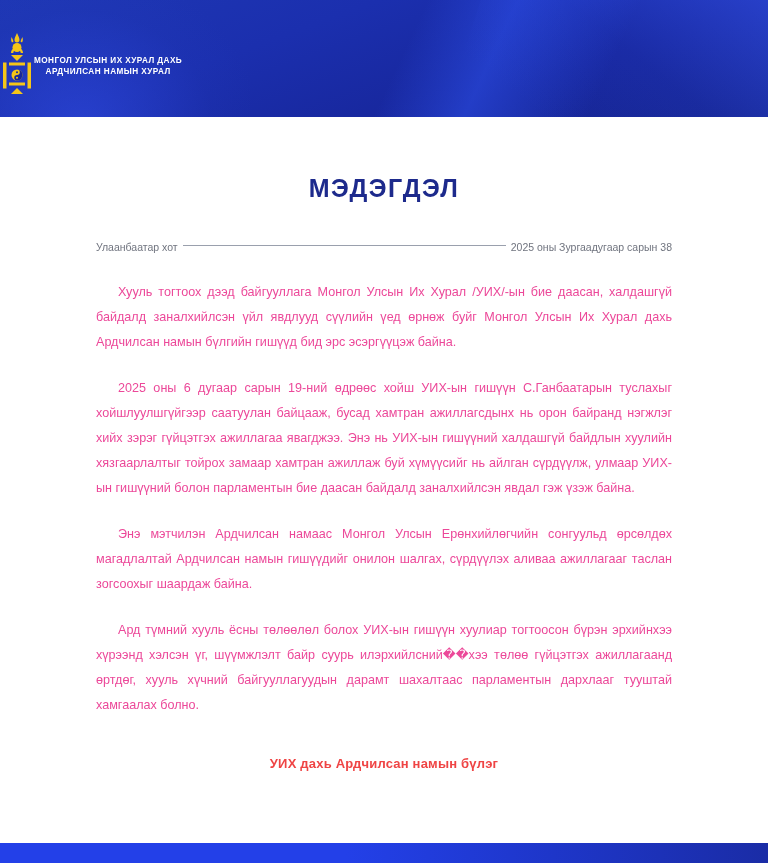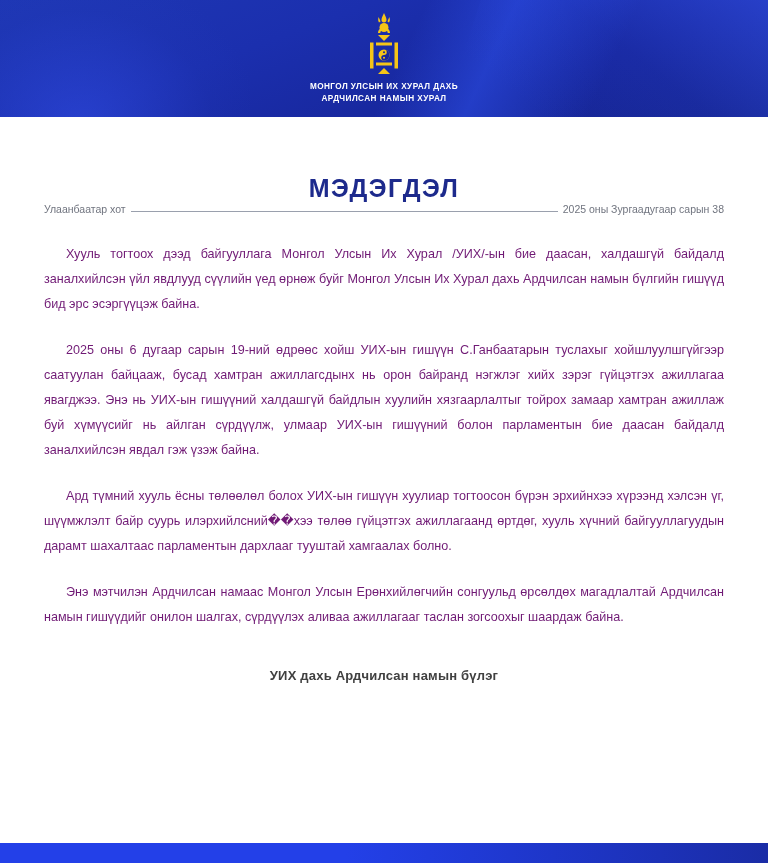--- a/index.html
+++ b/index.html
@@ -61,21 +61,20 @@
     height: 300px;
     background: radial-gradient(ellipse at center, rgba(55,85,245,0.45) 0%, rgba(40,65,200,0.10) 55%, rgba(30,50,170,0) 75%);
     pointer-events: none;
   }
 
   .header-inner {
     position: relative;
     z-index: 3;
     height: 100%;
     display: flex;
-    flex-direction: column;
     align-items: center;
     justify-content: flex-start;
     padding-top: 12px;
   }
 
   .emblem {
     width: 34px;
     height: 66px;
     display: block;
   }
@@ -88,65 +87,66 @@
     font-weight: bold;
     letter-spacing: 0.45px;
     line-height: 11.5px;
   }
 
   
   .sheet {
     flex: 1 1 auto;
     position: relative;
     background: #ffffff;
-    padding: 0 44px;
+    padding: 0 96px;
   }
 
   .doc-title {
     text-align: center;
     color: #1d2a8c;
     font-size: 25px;
     font-weight: bold;
     letter-spacing: 1.4px;
     margin-top: 57px;
   }
 
   .meta-row {
     display: flex;
-    align-items: flex-end;
+    align-items: center;
+    margin-top: 38px;
     color: #7b7f8c;
     font-size: 10.5px;
     white-space: nowrap;
   }
 
   .meta-rule {
     flex: 1 1 auto;
     height: 1px;
     background: #9aa0ad;
     margin: 0 5px 3px 5px;
   }
 
   .meta-city, .meta-date { color: #70747f; }
 
   .paragraphs {
     margin-top: 27px;
   }
 
   .para {
-    color: #701a75;
+    color: #ec4899;
     font-size: 12.6px;
     line-height: 25px;
     text-align: justify;
     text-indent: 22px;
     margin-bottom: 21px;
   }
 
   .signature {
     text-align: center;
-    color: #404040;
+    color: #ef4444;
     font-size: 13px;
     font-weight: bold;
     letter-spacing: 0.2px;
     margin-top: 38px;
   }
 
   
   .footer-bar {
     position: absolute;
     left: 0;
@@ -207,22 +207,22 @@
 
     <div class="meta-row">
       <span class="meta-city">Улаанбаатар хот</span>
       <span class="meta-rule"></span>
       <span class="meta-date">2025 оны Зургаадугаар сарын 38</span>
     </div>
 
     <div class="paragraphs">
       <p class="para">Хууль тогтоох дээд байгууллага Монгол Улсын Их Хурал /УИХ/-ын бие даасан, халдашгүй байдалд заналхийлсэн үйл явдлууд сүүлийн үед өрнөж буйг Монгол Улсын Их Хурал дахь Ардчилсан намын бүлгийн гишүүд бид эрс эсэргүүцэж байна.</p>
       <p class="para">2025 оны 6 дугаар сарын 19-ний өдрөөс хойш УИХ-ын гишүүн С.Ганбаатарын туслахыг хойшлуулшгүйгээр саатуулан байцааж, бусад хамтран ажиллагсдынх нь орон байранд нэгжлэг хийх зэрэг гүйцэтгэх ажиллагаа явагджээ. Энэ нь УИХ-ын гишүүний халдашгүй байдлын хуулийн хязгаарлалтыг тойрох замаар хамтран ажиллаж буй хүмүүсийг нь айлган сүрдүүлж, улмаар УИХ-ын гишүүний болон парламентын бие даасан байдалд заналхийлсэн явдал гэж үзэж байна.</p>
+      <p class="para">Энэ мэтчилэн Ардчилсан намаас Монгол Улсын Ерөнхийлөгчийн сонгуульд өрсөлдөх магадлалтай Ардчилсан намын гишүүдийг онилон шалгах, сүрдүүлэх аливаа ажиллагааг таслан зогсоохыг шаардаж байна.</p>
       <p class="para">Ард түмний хууль ёсны төлөөлөл болох УИХ-ын гишүүн хуулиар тогтоосон бүрэн эрхийнхээ хүрээнд хэлсэн үг, шүүмжлэлт байр суурь илэрхийлсний��хээ төлөө гүйцэтгэх ажиллагаанд өртдөг, хууль хүчний байгууллагуудын дарамт шахалтаас парламентын дархлааг тууштай хамгаалах болно.</p>
-      <p class="para">Энэ мэтчилэн Ардчилсан намаас Монгол Улсын Ерөнхийлөгчийн сонгуульд өрсөлдөх магадлалтай Ардчилсан намын гишүүдийг онилон шалгах, сүрдүүлэх аливаа ажиллагааг таслан зогсоохыг шаардаж байна.</p>
     </div>
 
     <div class="signature">УИХ дахь Ардчилсан намын бүлэг</div>
 
   </div>
 
   <div class="footer-bar"></div>
 
 </div>
 

